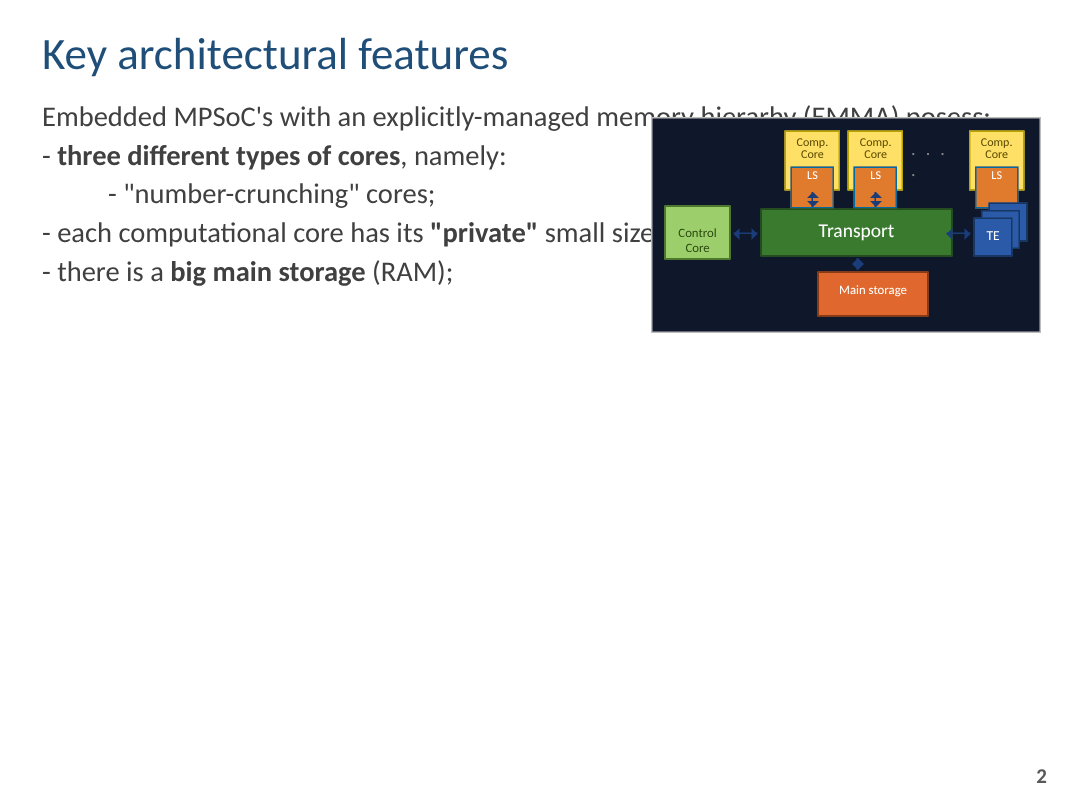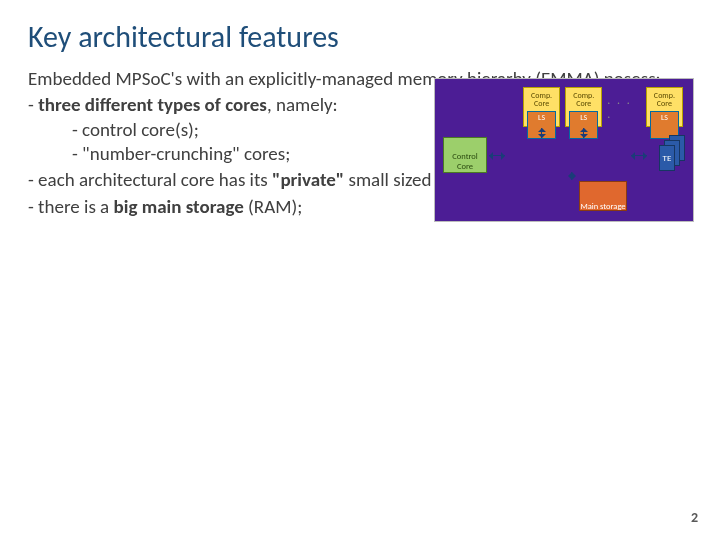--- a/index.html
+++ b/index.html
@@ -31,21 +31,21 @@
   .pagenum {
     position:absolute; bottom:14px; right:22px;
     font-size:14px; color:#595959; font-weight:bold;
   }
 
   
   .diagram {
     position:absolute;
     top:78px; right:26px;
     width:258px; height:142px;
-    background:#4c1d95;
+    background:#0f172a;
     border:1px solid #bcbcbc;
     font-size:9px;
   }
   .diagram * { box-sizing:border-box; }
   .dg-row-top {
     position:absolute; top:8px; left:88px; right:10px; height:40px;
     display:flex; gap:5px; align-items:flex-start;
   }
   .comp {
     width:38px; height:40px;
@@ -68,31 +68,31 @@
   }
   .transport {
     position:absolute; left:72px; right:58px; top:60px; height:32px;
     background:#3a7a2e; border:1px solid #254e1c;
     color:#fff; text-align:center; line-height:30px; font-size:13px;
   }
   .te-stack {
     position:absolute; right:8px; top:56px; width:36px; height:40px;
   }
   .te {
-    position:absolute; width:16px; height:26px;
+    position:absolute; width:26px; height:26px;
     background:#2b5aa8; border:1px solid #163663; color:#fff;
     font-size:9px; text-align:center; line-height:24px;
   }
   .te.t3 { right:0; top:0; }
   .te.t2 { right:5px; top:5px; }
   .te.t1 { right:10px; top:10px; }
   .storage {
-    position:absolute; left:110px; top:102px; width:48px; height:30px;
+    position:absolute; left:110px; top:102px; width:74px; height:30px;
     background:#e0682e; border:1px solid #8a3a12; color:#fff;
-    text-align:center; font-size:8.5px; line-height:1.1; padding-top:20px;margin-left:34px;
+    text-align:center; font-size:8.5px; line-height:1.1; padding-top:8px;
   }
   .harrow {
     position:absolute; height:0;
     border-top:1.5px solid #1a3c78;
   }
   .harrow::before, .harrow::after {
     content:""; position:absolute; top:-4px;
     border:4px solid transparent;
   }
   .harrow::before { left:-4px; border-right-color:#1a3c78; }
@@ -112,25 +112,24 @@
 
 <div class="title">Key architectural features</div>
 
 <div class="content">
 
   <div class="p0 hang1">Embedded MPSoC's with an explicitly-managed memory hierarhy (EMMA) posess:</div>
 
   <div class="b1">
     <span>- </span><b>three different types of cores</b><span>, namely:</span>
   </div>
-  <div class="b2">- control core(s);</div>
   <div class="b2">- "number-crunching" cores;</div>
 
   <div class="b1 hang1">
-    <span>- each architectural core has its </span><b>"private"</b><span> small sized </span><b>local store</b><span> (LS);</span>
+    <span>- each computational core has its </span><b>"private"</b><span> small sized </span><b>local store</b><span> (LS);</span>
   </div>
 
   <div class="b1 hang1">
     <span>- there is a </span><b>big main storage</b><span> (RAM);</span>
   </div>
 
 
 </div>
 
 <div class="pagenum">2</div>
@@ -148,20 +147,21 @@
     <div class="dots">. . . .</div>
     <div class="comp">
       <div class="cname">Comp. Core</div>
       <div class="ls">LS</div>
     </div>
   </div>
 
   <div class="ctrl">
       <span>Control Core</span>
     </div>
+  <div class="transport">Transport</div>
 
   <div class="te-stack">
     <div class="te t3"></div>
     <div class="te t2"></div>
     <div class="te t1">TE</div>
   </div>
 
   <div class="storage">Main storage</div>
 
   <div class="harrow" style="left:54px;width:16px;top:76px;"></div>

